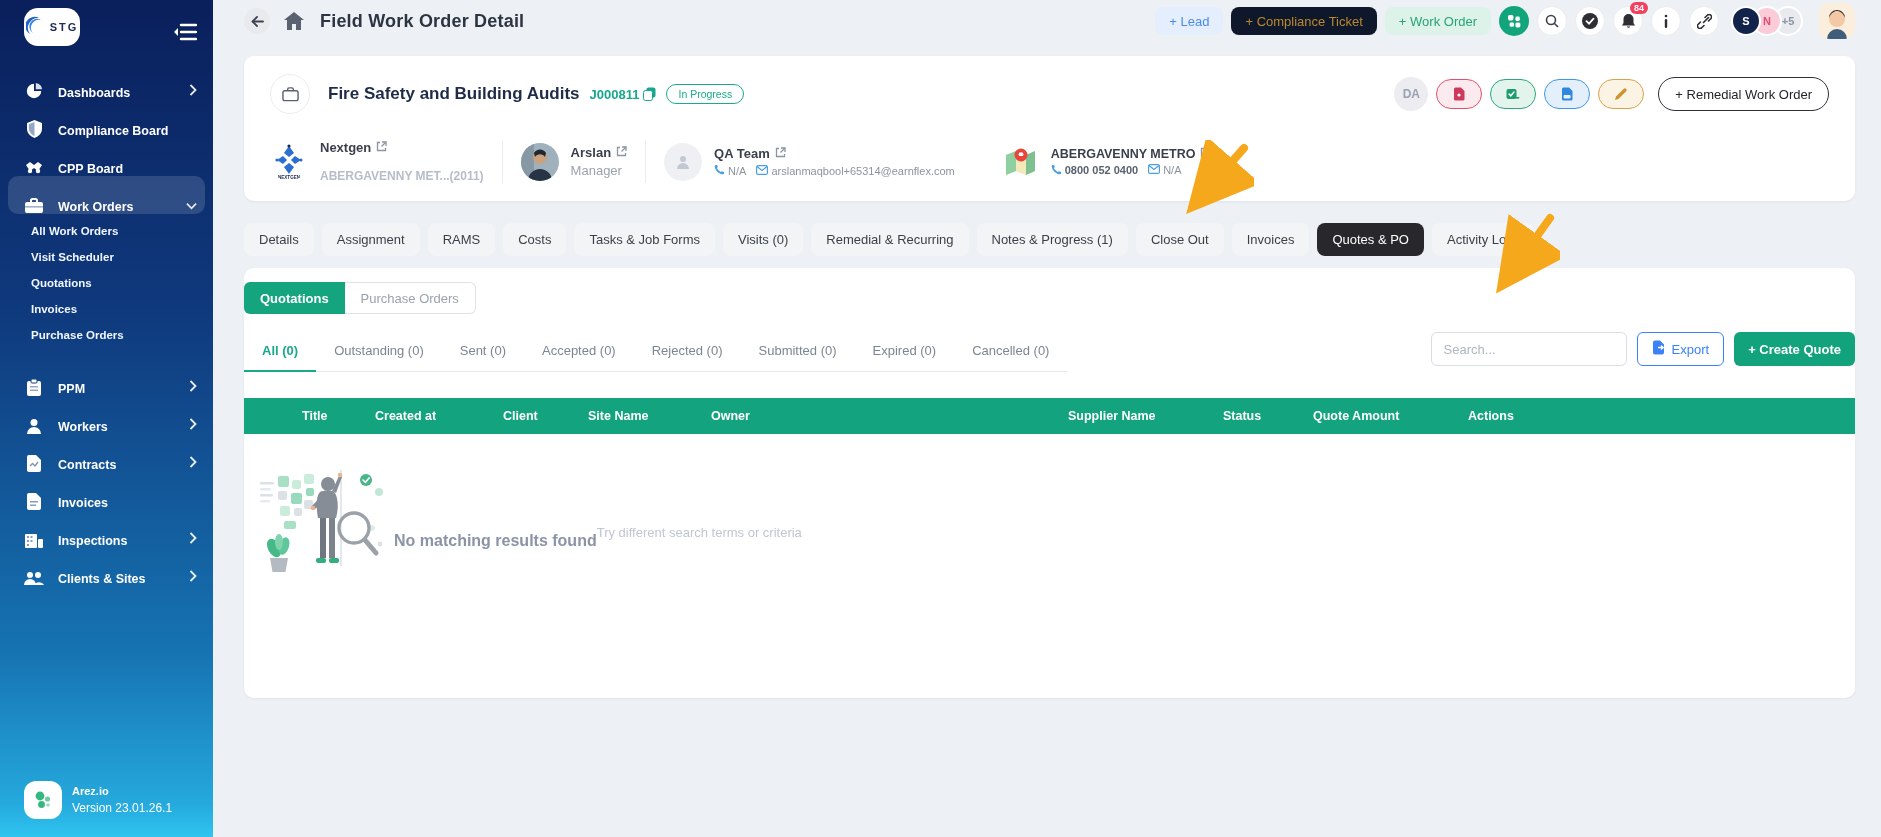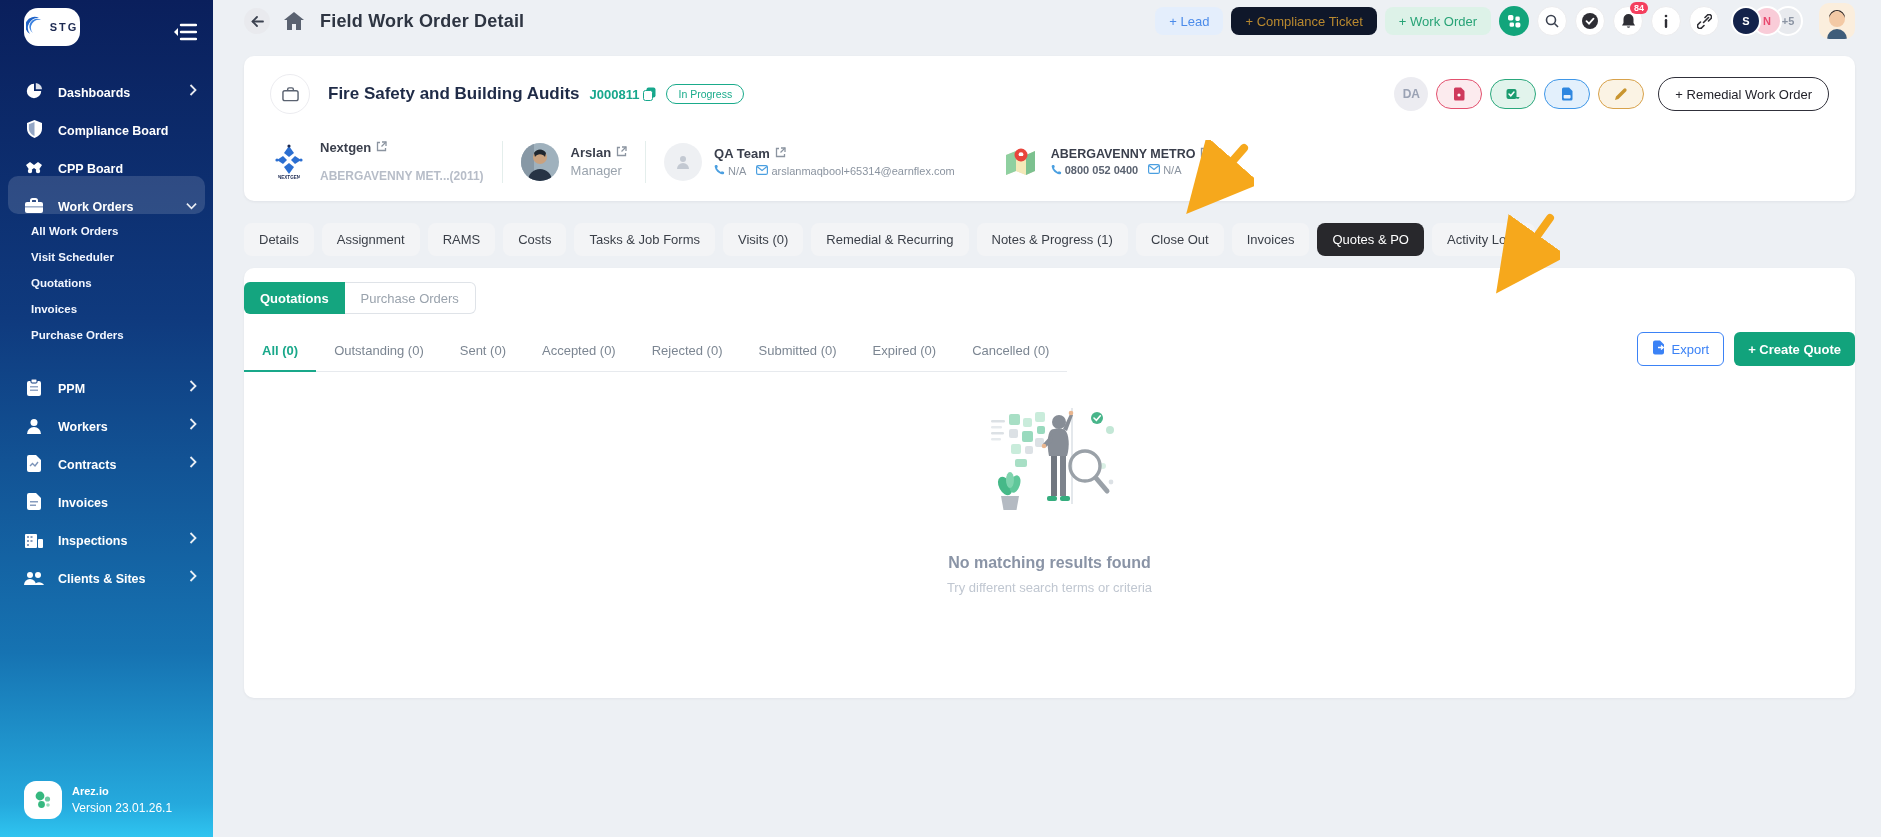--- a/index.html
+++ b/index.html
@@ -92,21 +92,21 @@
   .filters { display:flex; border-bottom:1px solid #e7eaee; }
   .f-tab { font-size:13px; color:#7c8692; padding:10px 18px 12px 18px; cursor:pointer; white-space:nowrap; }
   .f-tab.active { color:#19a88a; font-weight:600; border-bottom:2px solid #19a88a; margin-bottom:-1px; }
   .filter-right { margin-left:auto; display:flex; align-items:center; gap:10px; padding-bottom:6px; }
   .search-box { width:196px; height:34px; border:1px solid #d9dee4; border-radius:6px; font-size:13px; padding:0 12px; color:#444; outline:none; background:#fff; font-family:"Liberation Sans",sans-serif; }
   .search-box::placeholder { color:#aeb6c0; }
   .export-btn { height:34px; border:1px solid #3b82f6; background:#fff; color:#3b82f6; border-radius:6px; font-size:13px; font-weight:500; padding:0 14px; display:flex; align-items:center; gap:7px; cursor:pointer; }
   .create-btn { height:34px; border:none; background:#12a37c; color:#fff; border-radius:6px; font-size:13px; font-weight:600; padding:0 14px; display:flex; align-items:center; cursor:pointer; }
   .grid-head { display:grid; grid-template-columns:73px 128px 85px 123px 357px 155px 90px 155px 1fr; padding-left:58px; background:#13a37e; height:36px; align-items:center; margin-top:26px; }
   .gh-cell { color:#fff; font-size:12.5px; font-weight:700; }
-  .empty-wrap { display:flex; flex-direction:column; align-items:center; margin-top:32px; }
+  .empty-wrap { display:flex; align-items:center; margin-top:32px; }
   .empty-title { font-size:16px; font-weight:700; color:#8a94a6; margin-top:26px; }
   .empty-sub { font-size:13px; color:#c0c7d1; margin-top:8px; }
 
   
   .annot { position:absolute; z-index:9; pointer-events:none; }
   .annot1 { left:1180px; top:140px; }
   .annot2 { left:1482px; top:210px; }
 </style>
 </head>
 <body>
@@ -559,31 +559,43 @@
         <span class="f-tab active">All (0)</span>
         <span class="f-tab">Outstanding (0)</span>
         <span class="f-tab">Sent (0)</span>
         <span class="f-tab">Accepted (0)</span>
         <span class="f-tab">Rejected (0)</span>
         <span class="f-tab">Submitted (0)</span>
         <span class="f-tab">Expired (0)</span>
         <span class="f-tab">Cancelled (0)</span>
       </div>
       <div class="filter-right">
+        <input class="search-box" type="text" placeholder="Search..." style="">
         <button class="export-btn">
           <span><svg width="13" height="15" viewBox="0 0 13 15">
                 <path d="M1 2.5 A2 2 0 0 1 3 0.5 H8 L12 4.5 V12.5 A2 2 0 0 1 10 14.5 H3 A2 2 0 0 1 1 12.5 Z" fill="#3b82f6"></path>
                 <path d="M6 7.5 H11 M9 5.5 L11.3 7.5 L9 9.5" stroke="#fff" stroke-width="1.3" fill="none"></path>
               </svg></span>
           <span>Export</span>
         </button>
         <button class="create-btn">+ Create Quote</button>
       </div>
     </div>
 
+    <div class="grid-head">
+      <span class="gh-cell">Title</span>
+      <span class="gh-cell">Created at</span>
+      <span class="gh-cell">Client</span>
+      <span class="gh-cell">Site Name</span>
+      <span class="gh-cell">Owner</span>
+      <span class="gh-cell">Supplier Name</span>
+      <span class="gh-cell">Status</span>
+      <span class="gh-cell">Quote Amount</span>
+      <span class="gh-cell">Actions</span>
+    </div>
 
     <div class="empty-wrap">
       <span>
         <svg width="150" height="120" viewBox="0 0 150 120">
           <g opacity=".9">
             <rect x="16" y="16" width="14" height="2.4" rx="1.2" fill="#d9dee3"></rect>
             <rect x="16" y="22" width="11" height="2.4" rx="1.2" fill="#e4e8ec"></rect>
             <rect x="16" y="28" width="13" height="2.4" rx="1.2" fill="#d9dee3"></rect>
             <rect x="16" y="34" width="10" height="2.4" rx="1.2" fill="#e4e8ec"></rect>
             <rect x="34" y="10" width="11" height="11" rx="2" fill="#9fdcbf"></rect>

